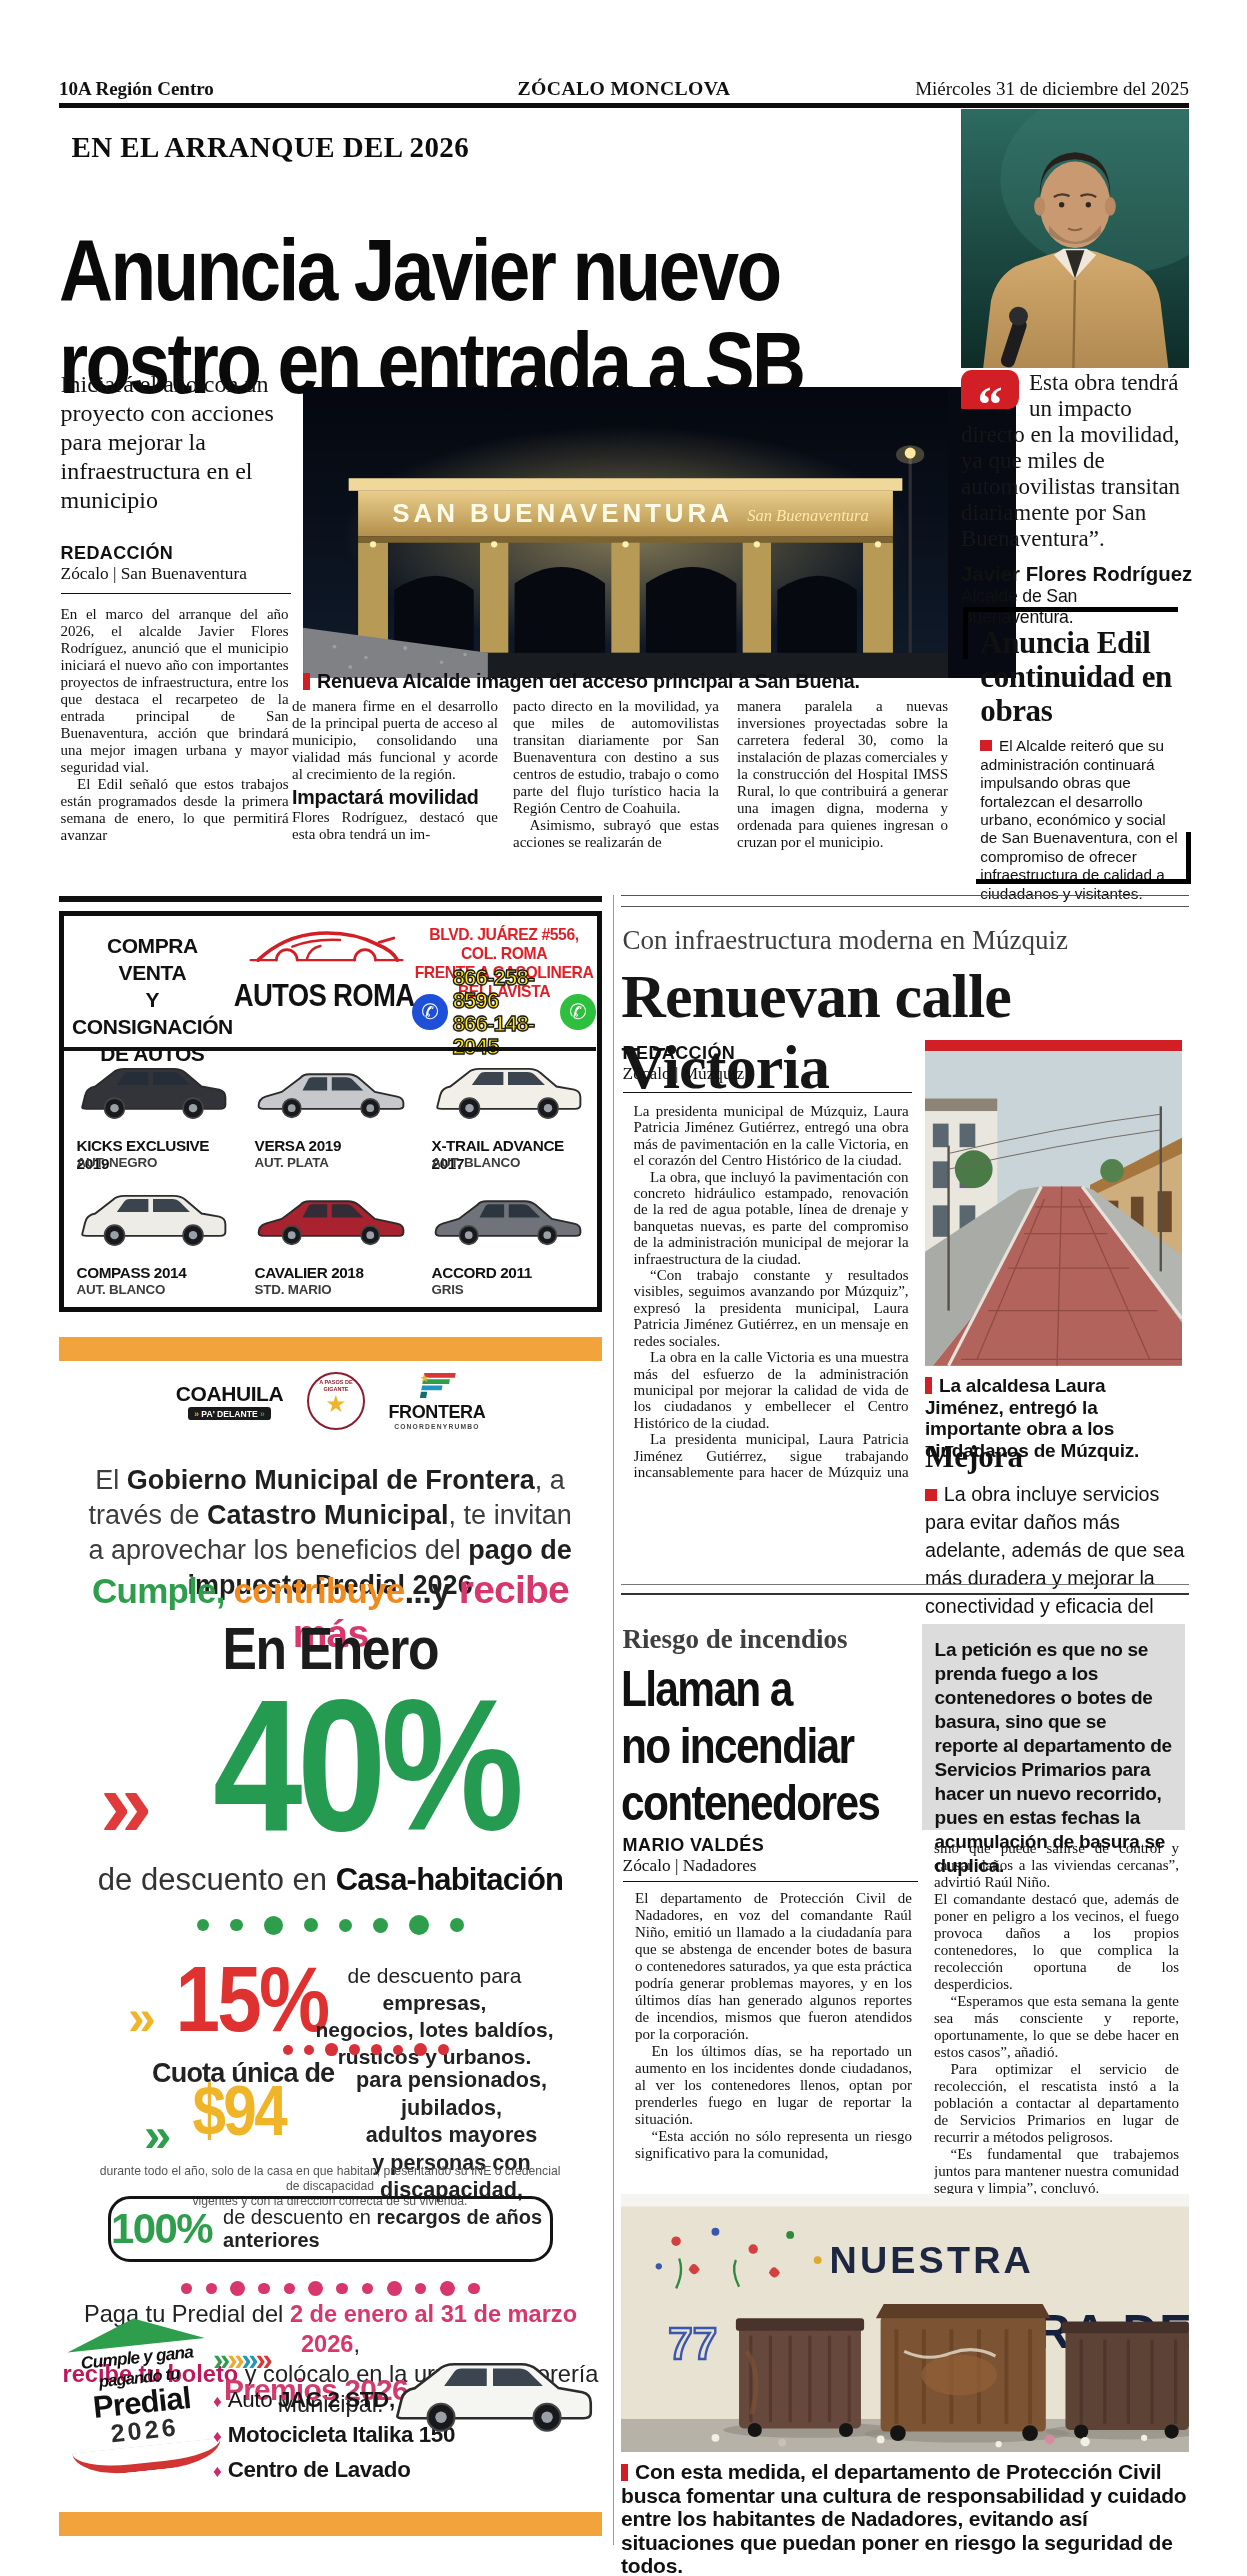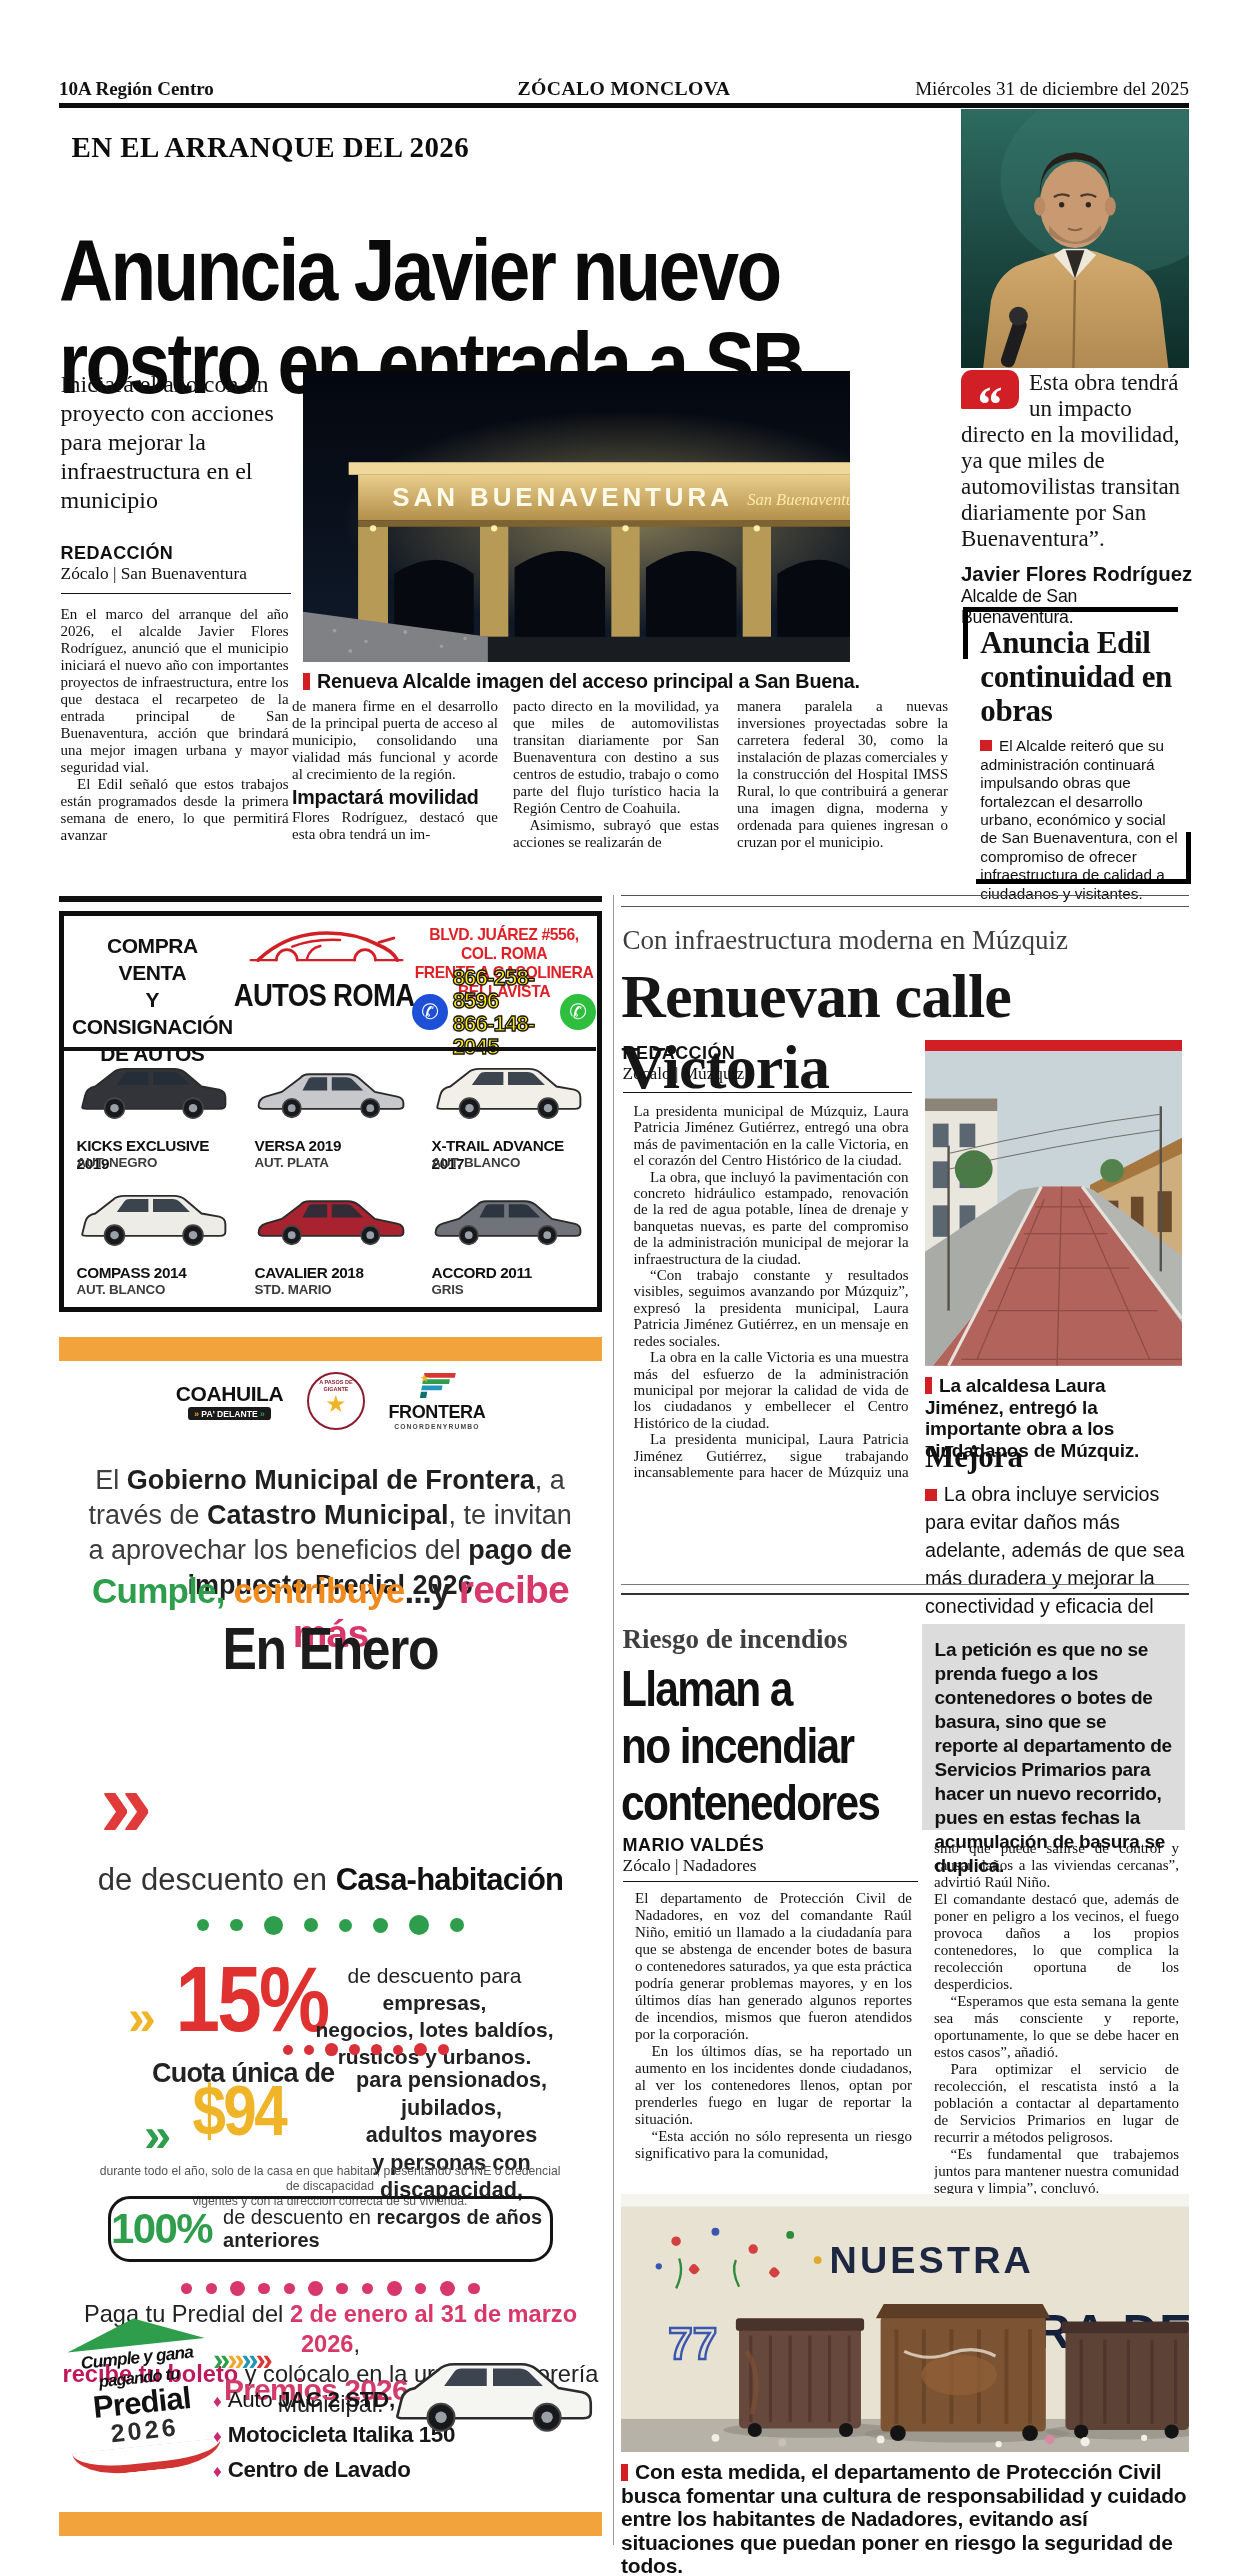--- a/index.html
+++ b/index.html
@@ -23,21 +23,21 @@
   #lead{left:59px;top:118px;width:1130px;height:794px;}
   .kicker{font-weight:700;font-size:29px;letter-spacing:0.4px;color:#0d0d0d;}
   #lead .hl{position:absolute;left:0;font-family:"Liberation Sans","DejaVu Sans",sans-serif;
             font-weight:700;font-size:88px;line-height:1;letter-spacing:-3.1px;color:#0a0a0a;}
   #lead-lede{left:1.6px;top:252px;width:230px;font-size:24px;line-height:29px;}
   .byline-name{font-family:"Liberation Sans","DejaVu Sans",sans-serif;font-weight:700;font-size:18px;letter-spacing:0.4px;}
   .byline-outlet{font-size:17.3px;}
   .byline-rule{border-bottom:1.6px solid #111;}
   .bodytext{font-size:15px;line-height:17px;}
   #lead-col1{left:1.6px;top:488px;width:228px;height:293px;overflow:hidden;}
-  #lead-photo{left:244px;top:253px;width:547px;height:291px;background:#070a12;overflow:hidden;}
+  #lead-photo{left:244px;top:269px;width:713px;height:291px;background:#070a12;overflow:hidden;}
   .photo-caption{font-family:"Liberation Sans","DejaVu Sans",sans-serif;font-weight:700;font-size:19.7px;line-height:22px;letter-spacing:-0.2px;}
   .cap-bar{display:inline-block;width:7px;height:17.3px;background:#d21f26;margin-right:7px;vertical-align:-2.4px;}
   .cap-sq{display:inline-block;width:11.8px;height:11.8px;background:#d21f26;margin-right:7px;}
   #lead-cap{left:244px;top:552px;width:645px;}
   .lead-col{position:absolute;top:580px;height:211px;overflow:hidden;}
   .colsub{font-family:"Liberation Sans","DejaVu Sans",sans-serif;font-weight:700;font-size:19.7px;margin:6.3px 0 3.1px 0;letter-spacing:-0.2px;}
   #portrait{left:902px;top:-9.4px;width:228px;height:259px;overflow:hidden;background:#17423d;}
   #quote-block{left:902px;top:252px;width:233px;}
   .quote-icon{float:left;width:68px;height:52px;}
   .quote-icon .qbox{width:58px;height:39px;background:#d21f26;border-radius:11px 11px 11px 1.6px;color:#fff;
@@ -531,20 +531,21 @@
   </div>
 
   <div id="pd-slogan">
     <span class="sl-green">Cumple,</span><span class="sl-orange"> contribuye</span><span class="sl-black">...y </span><span class="sl-pink">recibe más</span>
   </div>
 
   <div id="pd-enero"><span class="sxc">En Enero</span></div>
 
   <div id="pd-40">
     <div class="chv40">»</div>
+    <div class="pct40"><span class="sxc">40%</span></div>
   </div>
   <div id="pd-casa">
     <span>de descuento en </span><b>Casa-habitación</b>
   </div>
   <div id="pd-dots-green" class="dots">
     <i style="width:12.6px;height:12.6px;"></i>
       <i style="width:12.6px;height:12.6px;"></i>
       <i style="width:19px;height:19px;"></i>
       <i style="width:14px;height:14px;"></i>
       <i style="width:13.4px;height:13.4px;"></i>

